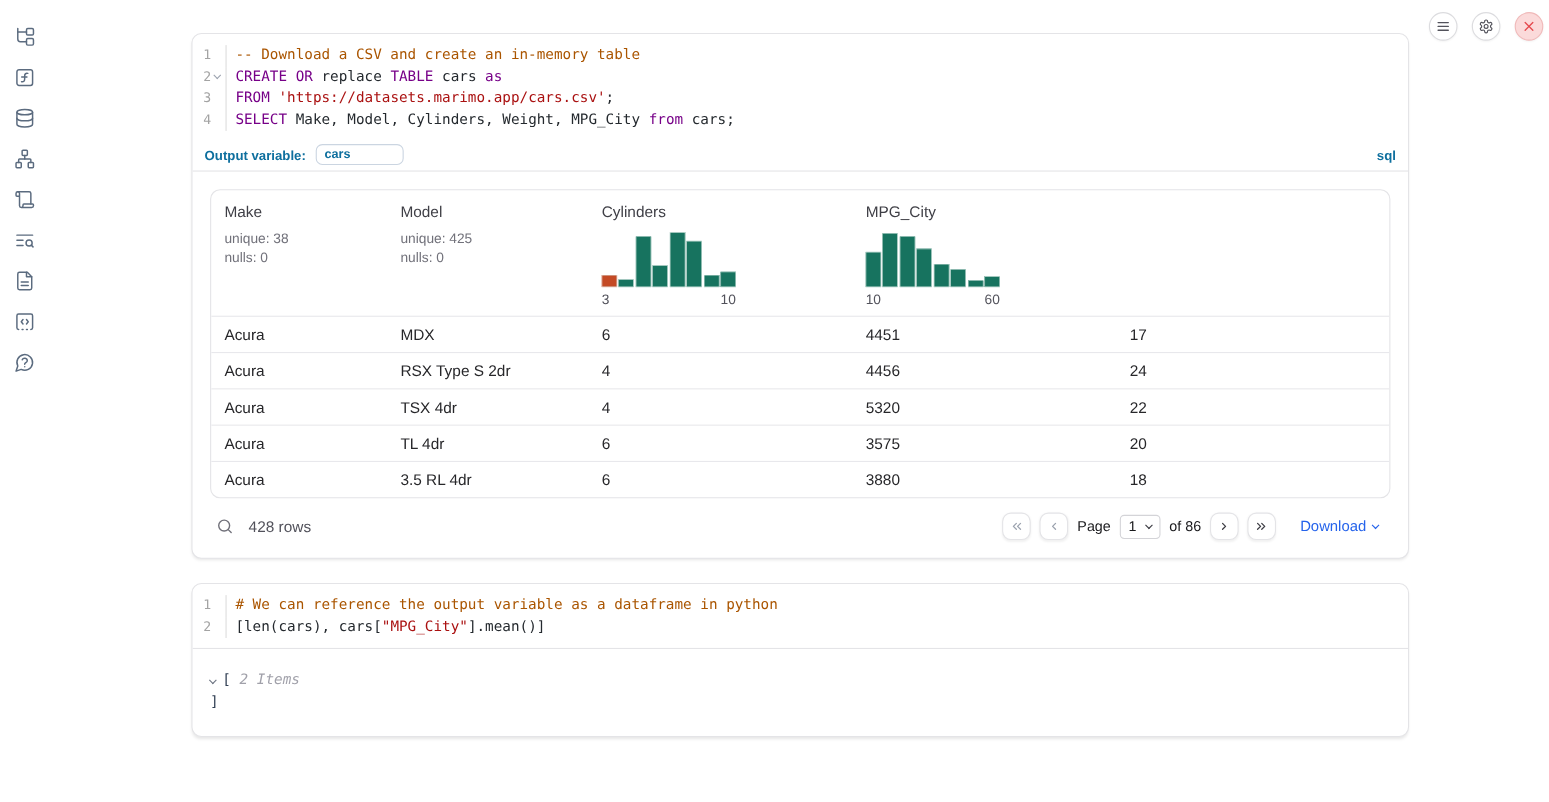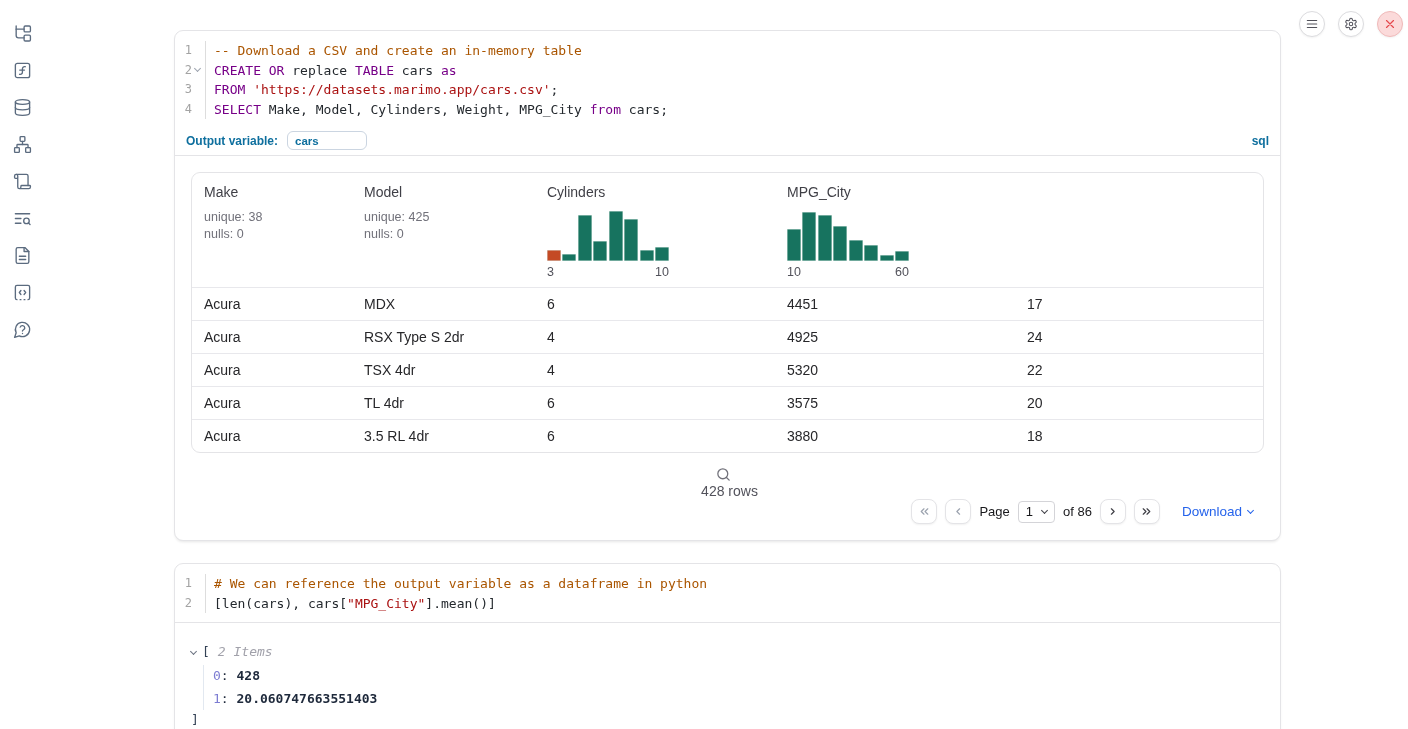--- a/index.html
+++ b/index.html
@@ -70,21 +70,21 @@
   .hist-bar { flex:1; background:var(--hist-bar,#17735f);
     box-shadow:inset 0 0 0 .5px rgba(222,235,230,.9); }
   .hist-bar.hl { background:var(--hist-bar-highlight,#c44a25); }
   .hist-labels { display:flex; justify-content:space-between; margin-top:4px;
     font-size:12.5px; color:#52525b; }
   .t-row { border-top:1px solid #e8e8ec; height:33px; align-items:center;
     font-size:14px; color:#27272a; }
   .t-row > div { padding:0 12px; }
 
   
-  .t-footer { display:flex; align-items:center; padding:13px 1px 6px 5px;flex-direction:column; }
+  .t-footer { display:flex; align-items:center; padding:13px 1px 6px 5px; }
   .search-btn { background:none; border:none; cursor:pointer; color:#71717a;
     display:flex; padding:0; margin-right:13px; }
   .search-btn svg { width:17px; height:17px; stroke:currentColor; fill:none; stroke-width:1.8;
     stroke-linecap:round; }
   .rowcount { font-size:14px; color:#52525b; }
   .pager { margin-left:auto; display:flex; align-items:center; gap:8px; }
   .pg-btn { width:26px; height:25px; border:1px solid #e4e4e7; border-radius:8px;
     background:#fff; box-shadow:0 1px 2px rgba(0,0,0,.06); cursor:pointer;
     display:flex; align-items:center; justify-content:center; color:#3f3f46; }
   .pg-btn svg { width:13px; height:13px; stroke:currentColor; fill:none; stroke-width:2.2;
@@ -306,21 +306,21 @@
               <div>Acura</div>
               <div>MDX</div>
               <div>6</div>
               <div>4451</div>
               <div>17</div>
             </div>
             <div class="t-row">
               <div>Acura</div>
               <div>RSX Type S 2dr</div>
               <div>4</div>
-              <div>4925</div>
+              <div>4456</div>
               <div>24</div>
             </div>
             <div class="t-row">
               <div>Acura</div>
               <div>TSX 4dr</div>
               <div>4</div>
               <div>5320</div>
               <div>22</div>
             </div>
             <div class="t-row">
@@ -404,22 +404,18 @@
           <div class="line-content"><span class="tk-pl">[len(cars), cars[</span><span class="tk-str">"MPG_City"</span><span class="tk-pl">].mean()]</span></div>
         </div>
       </div>
     <div class="py-out">
       <div id="tree">
           <div class="tree-row1">
             <span class="chev"></span>
             <span class="tree-bracket">[</span>
             <span class="tree-items-label">2 Items</span>
           </div>
-          <div class="tree-entries">
-            <div class="tree-entry"><span class="tree-key">0</span><span>: </span><span class="tree-val">428</span></div>
-            <div class="tree-entry"><span class="tree-key">1</span><span>: </span><span class="tree-val">20.060747663551403</span></div>
-          </div>
           <div class="tree-close">]</div>
         </div>
     </div>
   </section>
 
 </main>
 
 </body></html>

